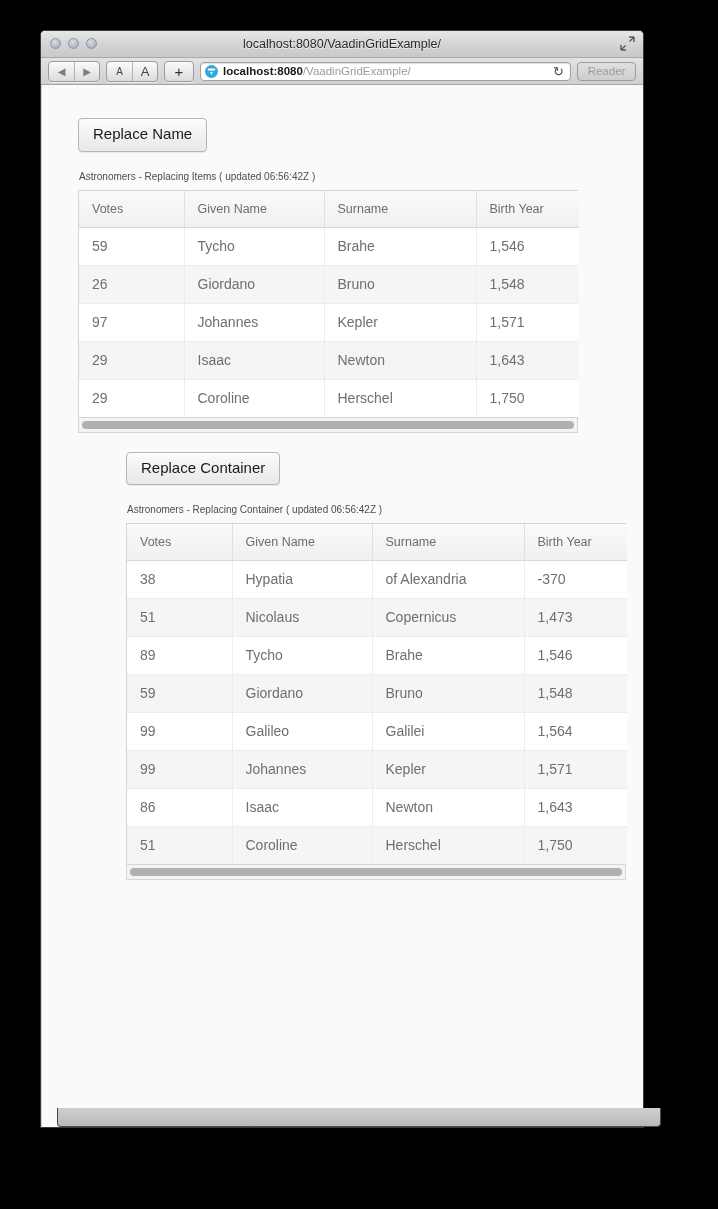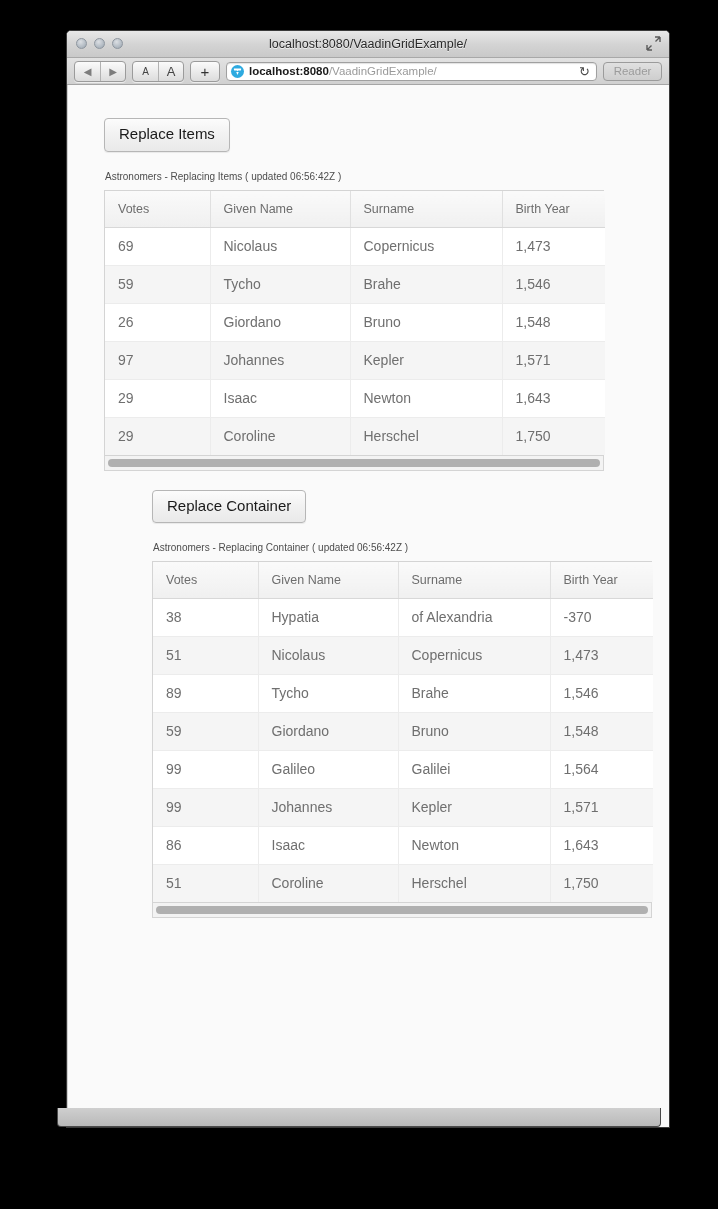--- a/index.html
+++ b/index.html
@@ -22,21 +22,21 @@
     top: 13px;
     width: 642px;
     height: 1183px;
     background: #000;
     border-radius: 26px;
   }
 
   
   #browser-window {
     position: absolute;
-    left: 66px;
+    left: 40px;
     top: 30px;
     width: 604px;
     height: 1098px;
     background: #f7f7f7;
     border: 1px solid #3a3a3a;
     border-radius: 5px 5px 0 0;
     box-sizing: border-box;
     overflow: hidden;
   }
 
@@ -321,45 +321,39 @@
       </div>
       <div id="reload-icon">↻</div>
     </div>
     <div id="reader-button">Reader</div>
   </div>
 
   <div id="page-content">
     <div id="content-inner">
 
       <div>
-        <button class="vaadin-button">Replace Items</button>
+        <button class="vaadin-button">Replace Name</button>
         <div class="grid-caption">Astronomers - Replacing Items ( updated 06:56:42Z )</div>
         <div class="grid-wrapper">
           <table class="vaadin-grid">
             <colgroup>
               <col class="col-votes">
                 <col class="col-given">
                 <col class="col-surname">
                 <col class="col-birth">
             </colgroup>
             <thead>
               <tr>
                 <th>Votes</th>
                 <th>Given Name</th>
                 <th>Surname</th>
                 <th>Birth Year</th>
               </tr>
             </thead>
             <tbody>
-              <tr>
-                <td>69</td>
-                <td>Nicolaus</td>
-                <td>Copernicus</td>
-                <td>1,473</td>
-              </tr>
               <tr>
                 <td>59</td>
                 <td>Tycho</td>
                 <td>Brahe</td>
                 <td>1,546</td>
               </tr>
               <tr>
                 <td>26</td>
                 <td>Giordano</td>
                 <td>Bruno</td>

